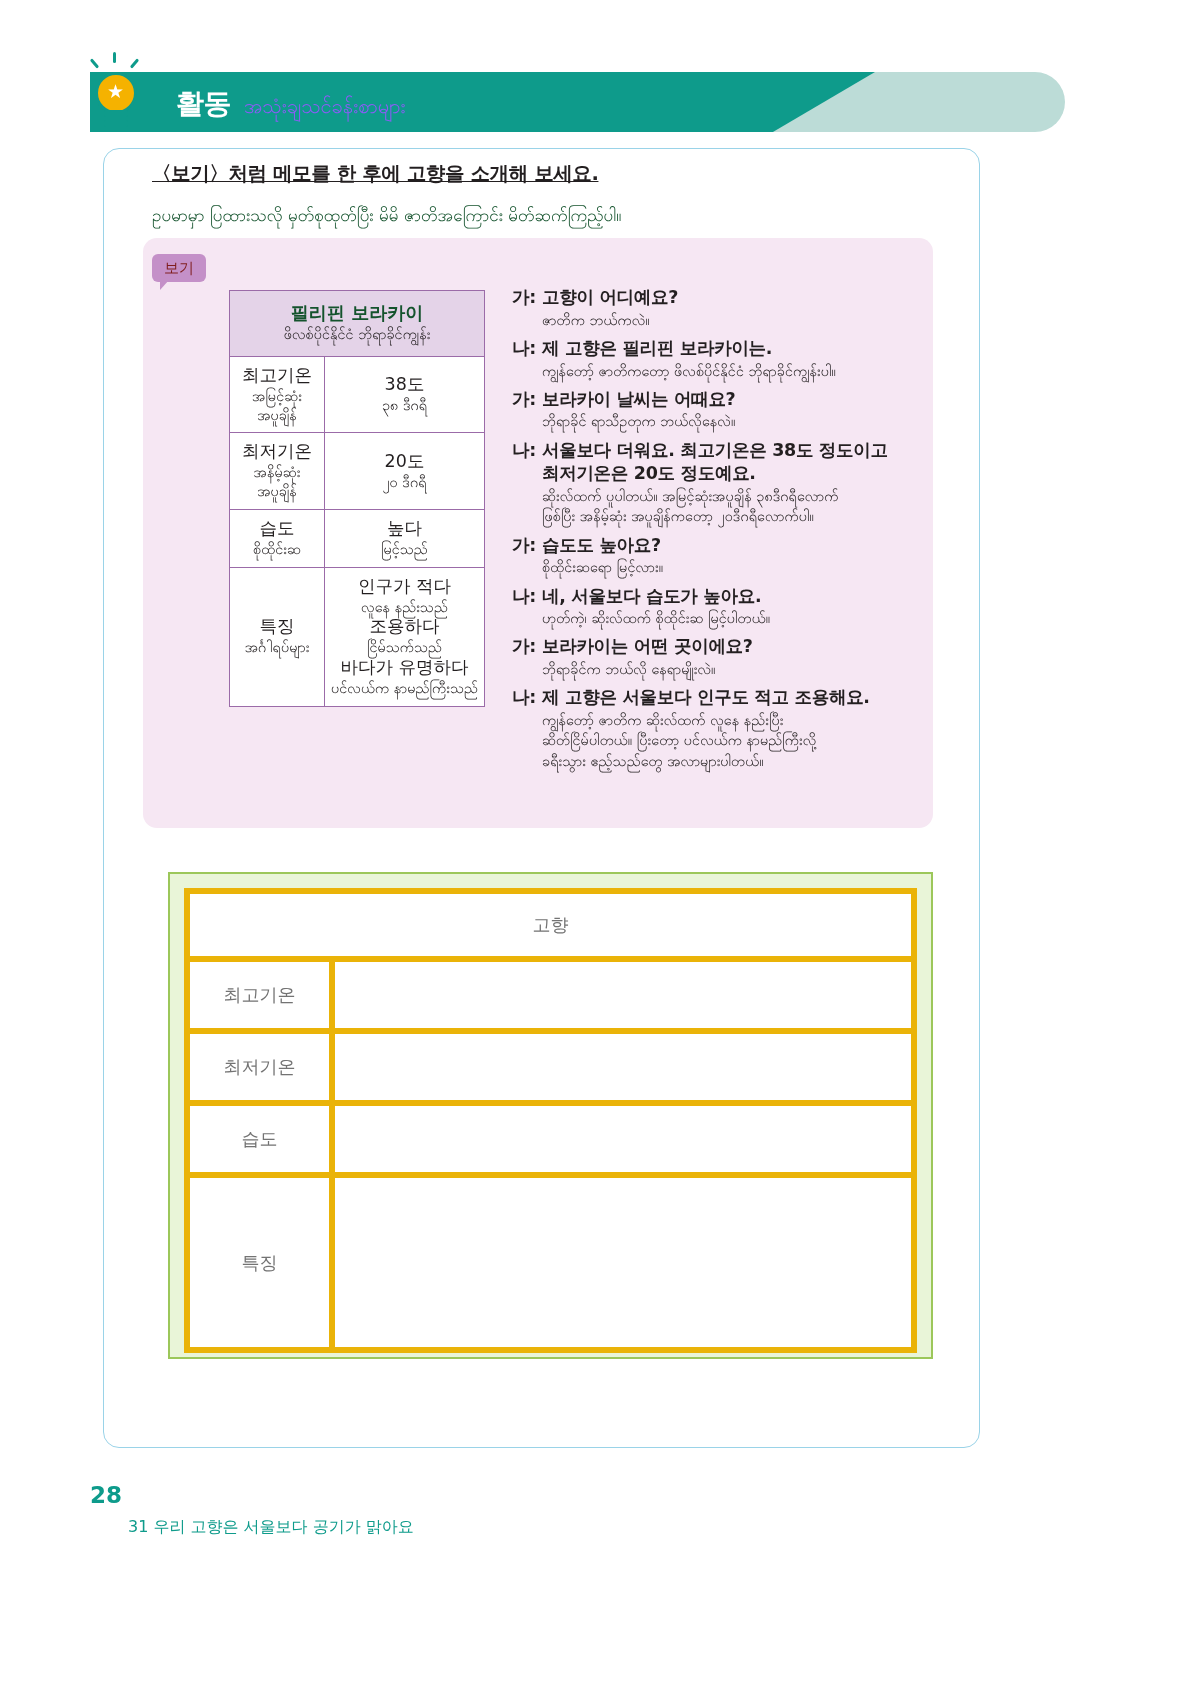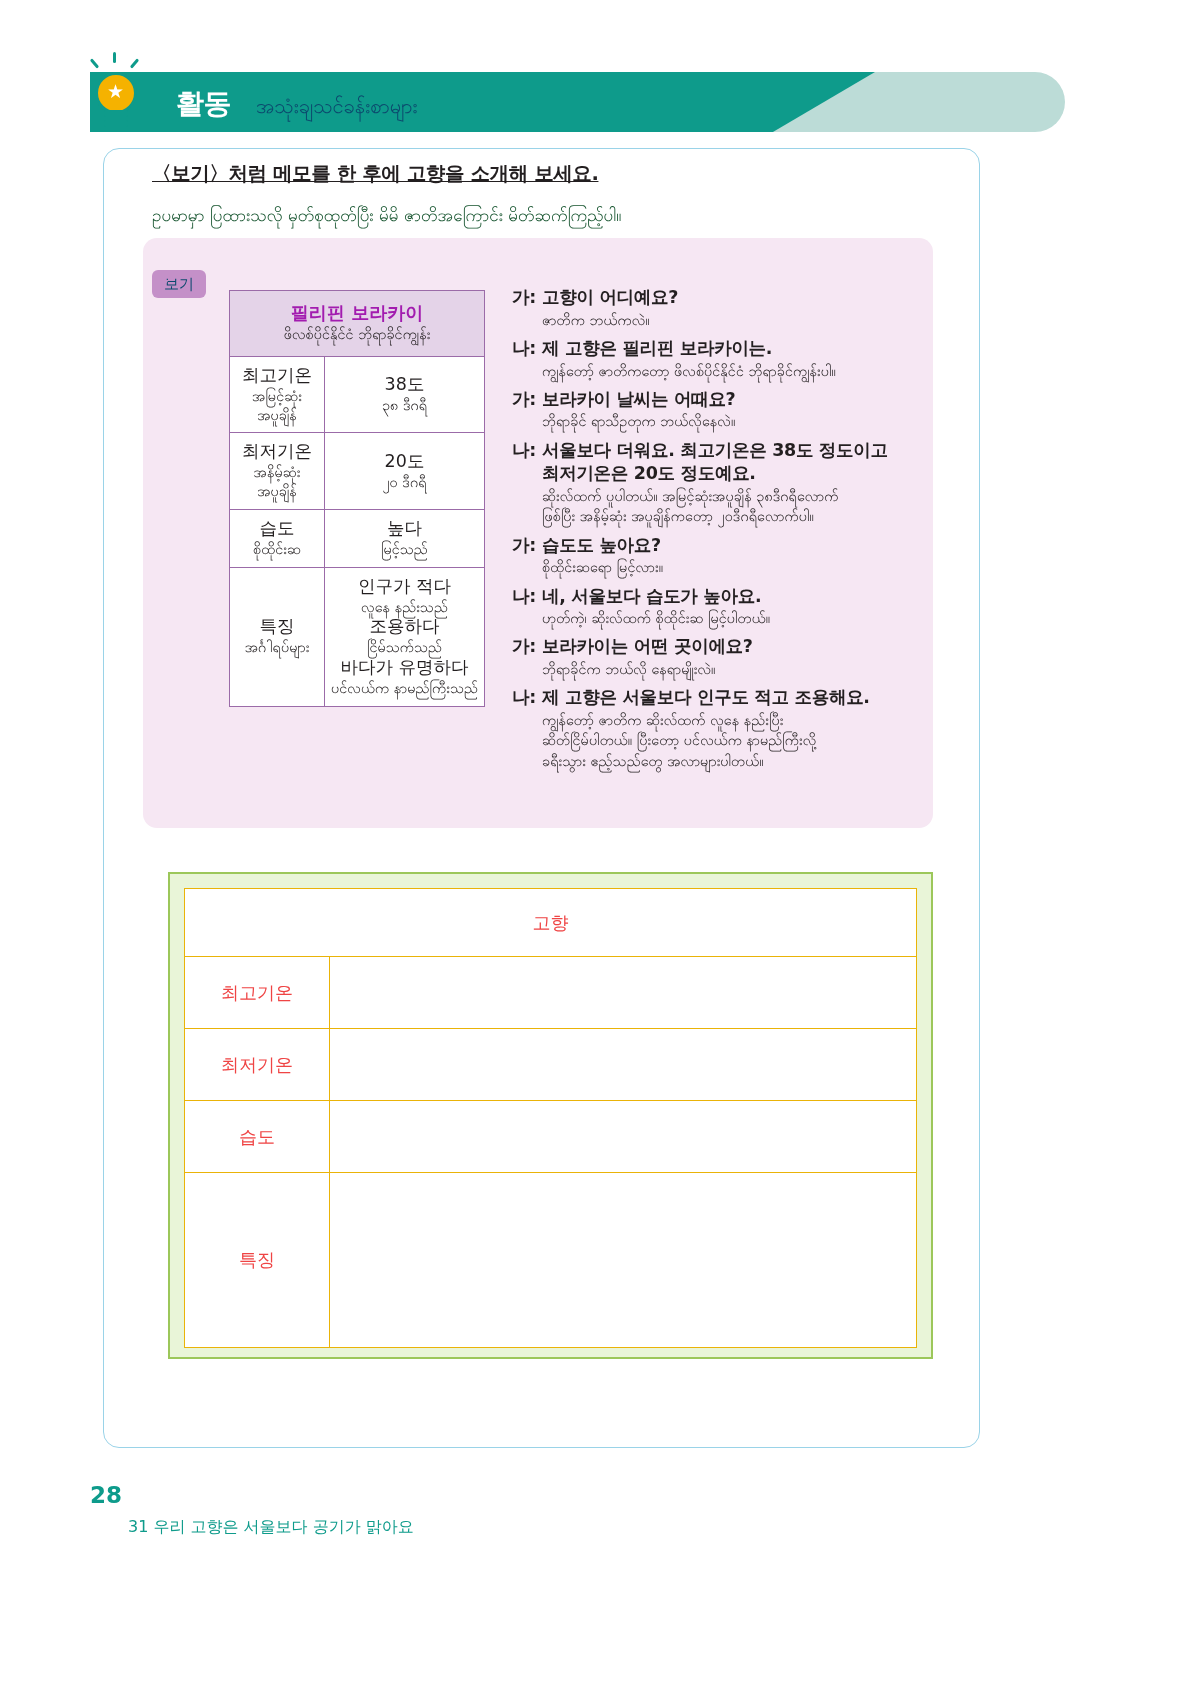--- a/index.html
+++ b/index.html
@@ -81,23 +81,23 @@
   .banner-title {
     position: absolute;
     left: 176px; top: 13px;
     font-size: 28px;
     font-weight: bold;
     color: #ffffff;
     letter-spacing: -0.5px;
   }
   .banner-sub {
     position: absolute;
-    left: 256px; top: 21px;
+    left: 244px; top: 21px;
     font-size: 20px;
-    color: #0c4a6e;
+    color: #8b5cf6;
   }
 
   
   .content-box {
     position: absolute;
     left: 103px; top: 148px;
     width: 877px;
     height: 1300px;
     border: 1.5px solid #9ad3e8;
     border-radius: 16px;
@@ -124,25 +124,25 @@
   .pink-panel {
     position: absolute;
     left: 143px; top: 238px;
     width: 790px;
     height: 590px;
     background: #f6e7f3;
     border-radius: 14px;
   }
   .bogi-tag {
     position: absolute;
-    left: 152px; top: 270px;
+    left: 152px; top: 254px;
     width: 54px; height: 28px;
     background: #c490c8;
     border-radius: 6px;
-    color: #0c4a6e;
+    color: #7f1d1d;
     font-size: 15px;
     text-align: center;
     line-height: 28px;
   }
   .bogi-tail {
     position: absolute;
     left: 160px; top: 280px;
     width: 0; height: 0;
     border-left: 9px solid #c490c8;
     border-bottom: 10px solid transparent;
@@ -161,21 +161,21 @@
     border: 1px solid #9b6ba8;
     text-align: center;
     vertical-align: middle;
     padding: 8px 4px;
   }
   .ex-table .hdr {
     background: #e4d3e8;
     padding: 10px 4px 12px;
   }
   .ko { font-size: 17.5px; color: #231f20; line-height: 1.25; }
-  .ko-b { font-size: 18px; font-weight: bold; color: #a21caf; }
+  .ko-b { font-size: 18px; font-weight: bold; color: #14532d; }
   .my { font-size: 14.5px; color: #231f20; line-height: 1.3; }
   .ex-table .lbl { width: 95px; }
 
   
   .dialogue {
     position: absolute;
     left: 512px; top: 286px;
     width: 410px;
   }
   .turn { margin-bottom: 7px; }
@@ -210,25 +210,25 @@
     padding: 14px;
   }
   .ans-table {
     width: 100%;
     height: 100%;
     background: #ffffff;
     border-collapse: collapse;
     border: 1px solid #b9b9b9;
   }
   .ans-table td {
-    border: 1px solid #eab308;
+    border: 6px solid #eab308;
     vertical-align: middle;
     text-align: center;
     font-size: 18px;
-    color: #ef4444;
+    color: #737373;
   }
   .ans-table .lblcol { width: 145px; }
 
   
   .pg-num {
     position: absolute;
     left: 90px; top: 1482px;
     font-size: 23px;
     font-weight: bold;
     color: #0e9b8b;

